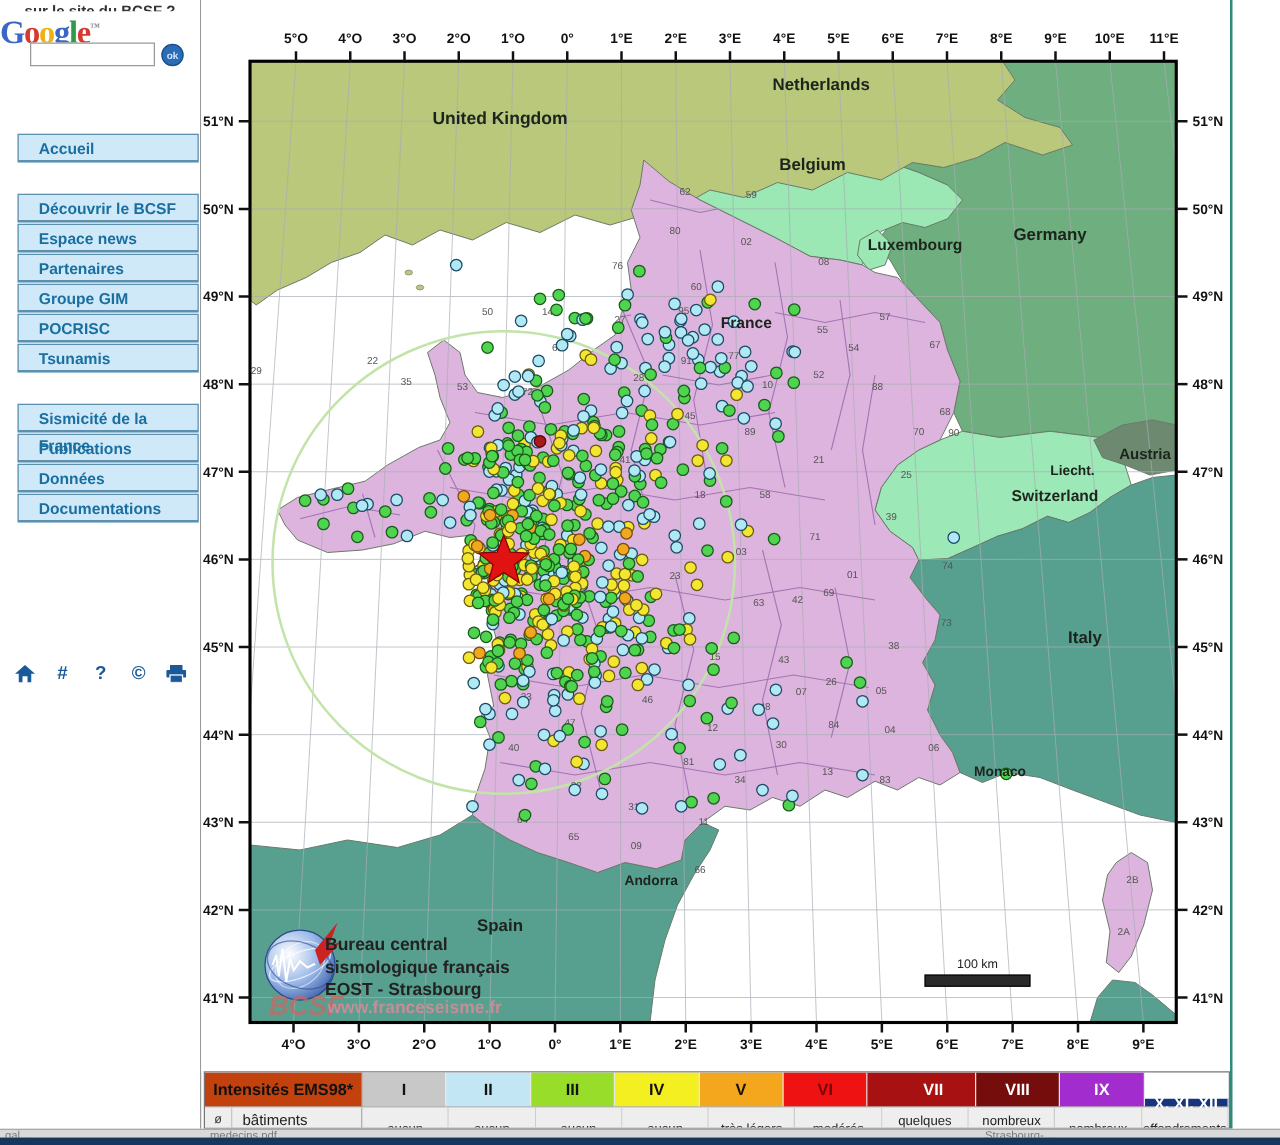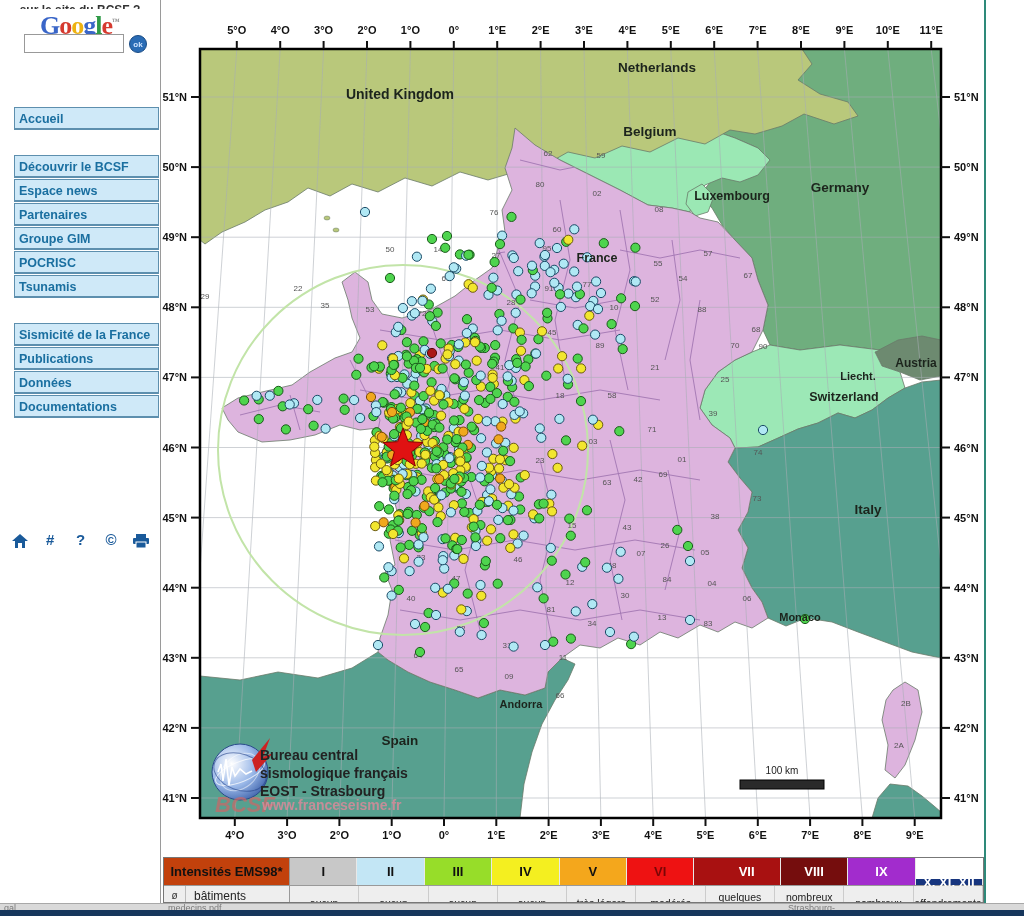--- a/index.html
+++ b/index.html
@@ -4,34 +4,34 @@
 <style>
   * { margin:0; padding:0; box-sizing:border-box; }
   html,body { width:1024px; height:916px; }
   body { position:relative; background:#fff; font-family:"Liberation Sans",sans-serif; overflow:hidden; }
 
   
   #sidebar { position:absolute; left:0; top:0; width:161px; height:903px;
              border-right:1px solid #9a9a9a; background:#fff; }
   .clipped-top { height:9px; overflow:hidden; text-align:center; }
   .clipped-top span { display:inline-block; margin-top:-8px; font-size:12px; font-weight:bold; color:#333; }
-  .glogo { text-align:center; font-family:"Liberation Serif",serif; font-size:26px; font-weight:bold;
+  .glogo { text-align:left; font-family:"Liberation Serif",serif; font-size:26px; font-weight:bold;
            letter-spacing:-1px; margin-top:2px; }
   .glogo sup { font-size:8px; color:#888; letter-spacing:0; }
   .searchrow { position:absolute; top:34px; left:0; width:161px; height:22px; }
   .searchrow input { position:absolute; left:24px; top:0; width:100px; height:19px;
                      border:1px solid #999; background:#fff; font-size:11px; padding:0 3px; }
   .okbtn { position:absolute; left:129px; top:1px; width:18px; height:18px; border-radius:50%;
            background:#2a6cb5; color:#cfe4ff; font-size:8px; font-weight:bold; text-align:center;
            line-height:18px; border:1px solid #1a4c85; cursor:pointer; }
   .nav { position:absolute; top:107px; left:14px; width:145px; }
   .navgroup { margin-bottom:25px; }
   .navitem { height:23px; line-height:22px; background:#cfe9f8; border:1px solid #5d8fae;
              border-bottom-width:2px; color:#1a6fa0; font-size:12.5px; font-weight:bold;
-             padding-left:4px; margin-bottom:1px; cursor:pointer; }
+             padding-left:16px; margin-bottom:1px; cursor:pointer; }
   .addr { position:absolute; top:440px; left:0; width:161px; text-align:center;
           font-size:9px; line-height:11px; color:#2a6a9a; }
   .iconrow { position:absolute; top:530px; left:0; width:161px; text-align:center; }
   .iconrow .ic { display:inline-block; width:20px; margin:0 3px; color:#1a5a9a; font-size:15px;
                  font-weight:bold; vertical-align:middle; cursor:pointer; }
   .iconrow svg { vertical-align:middle; }
 
   
   #mapPanel { position:absolute; left:161px; top:0; width:863px; height:857px; background:#fff; }
   #mapSvg { position:absolute; left:0; top:0; }

